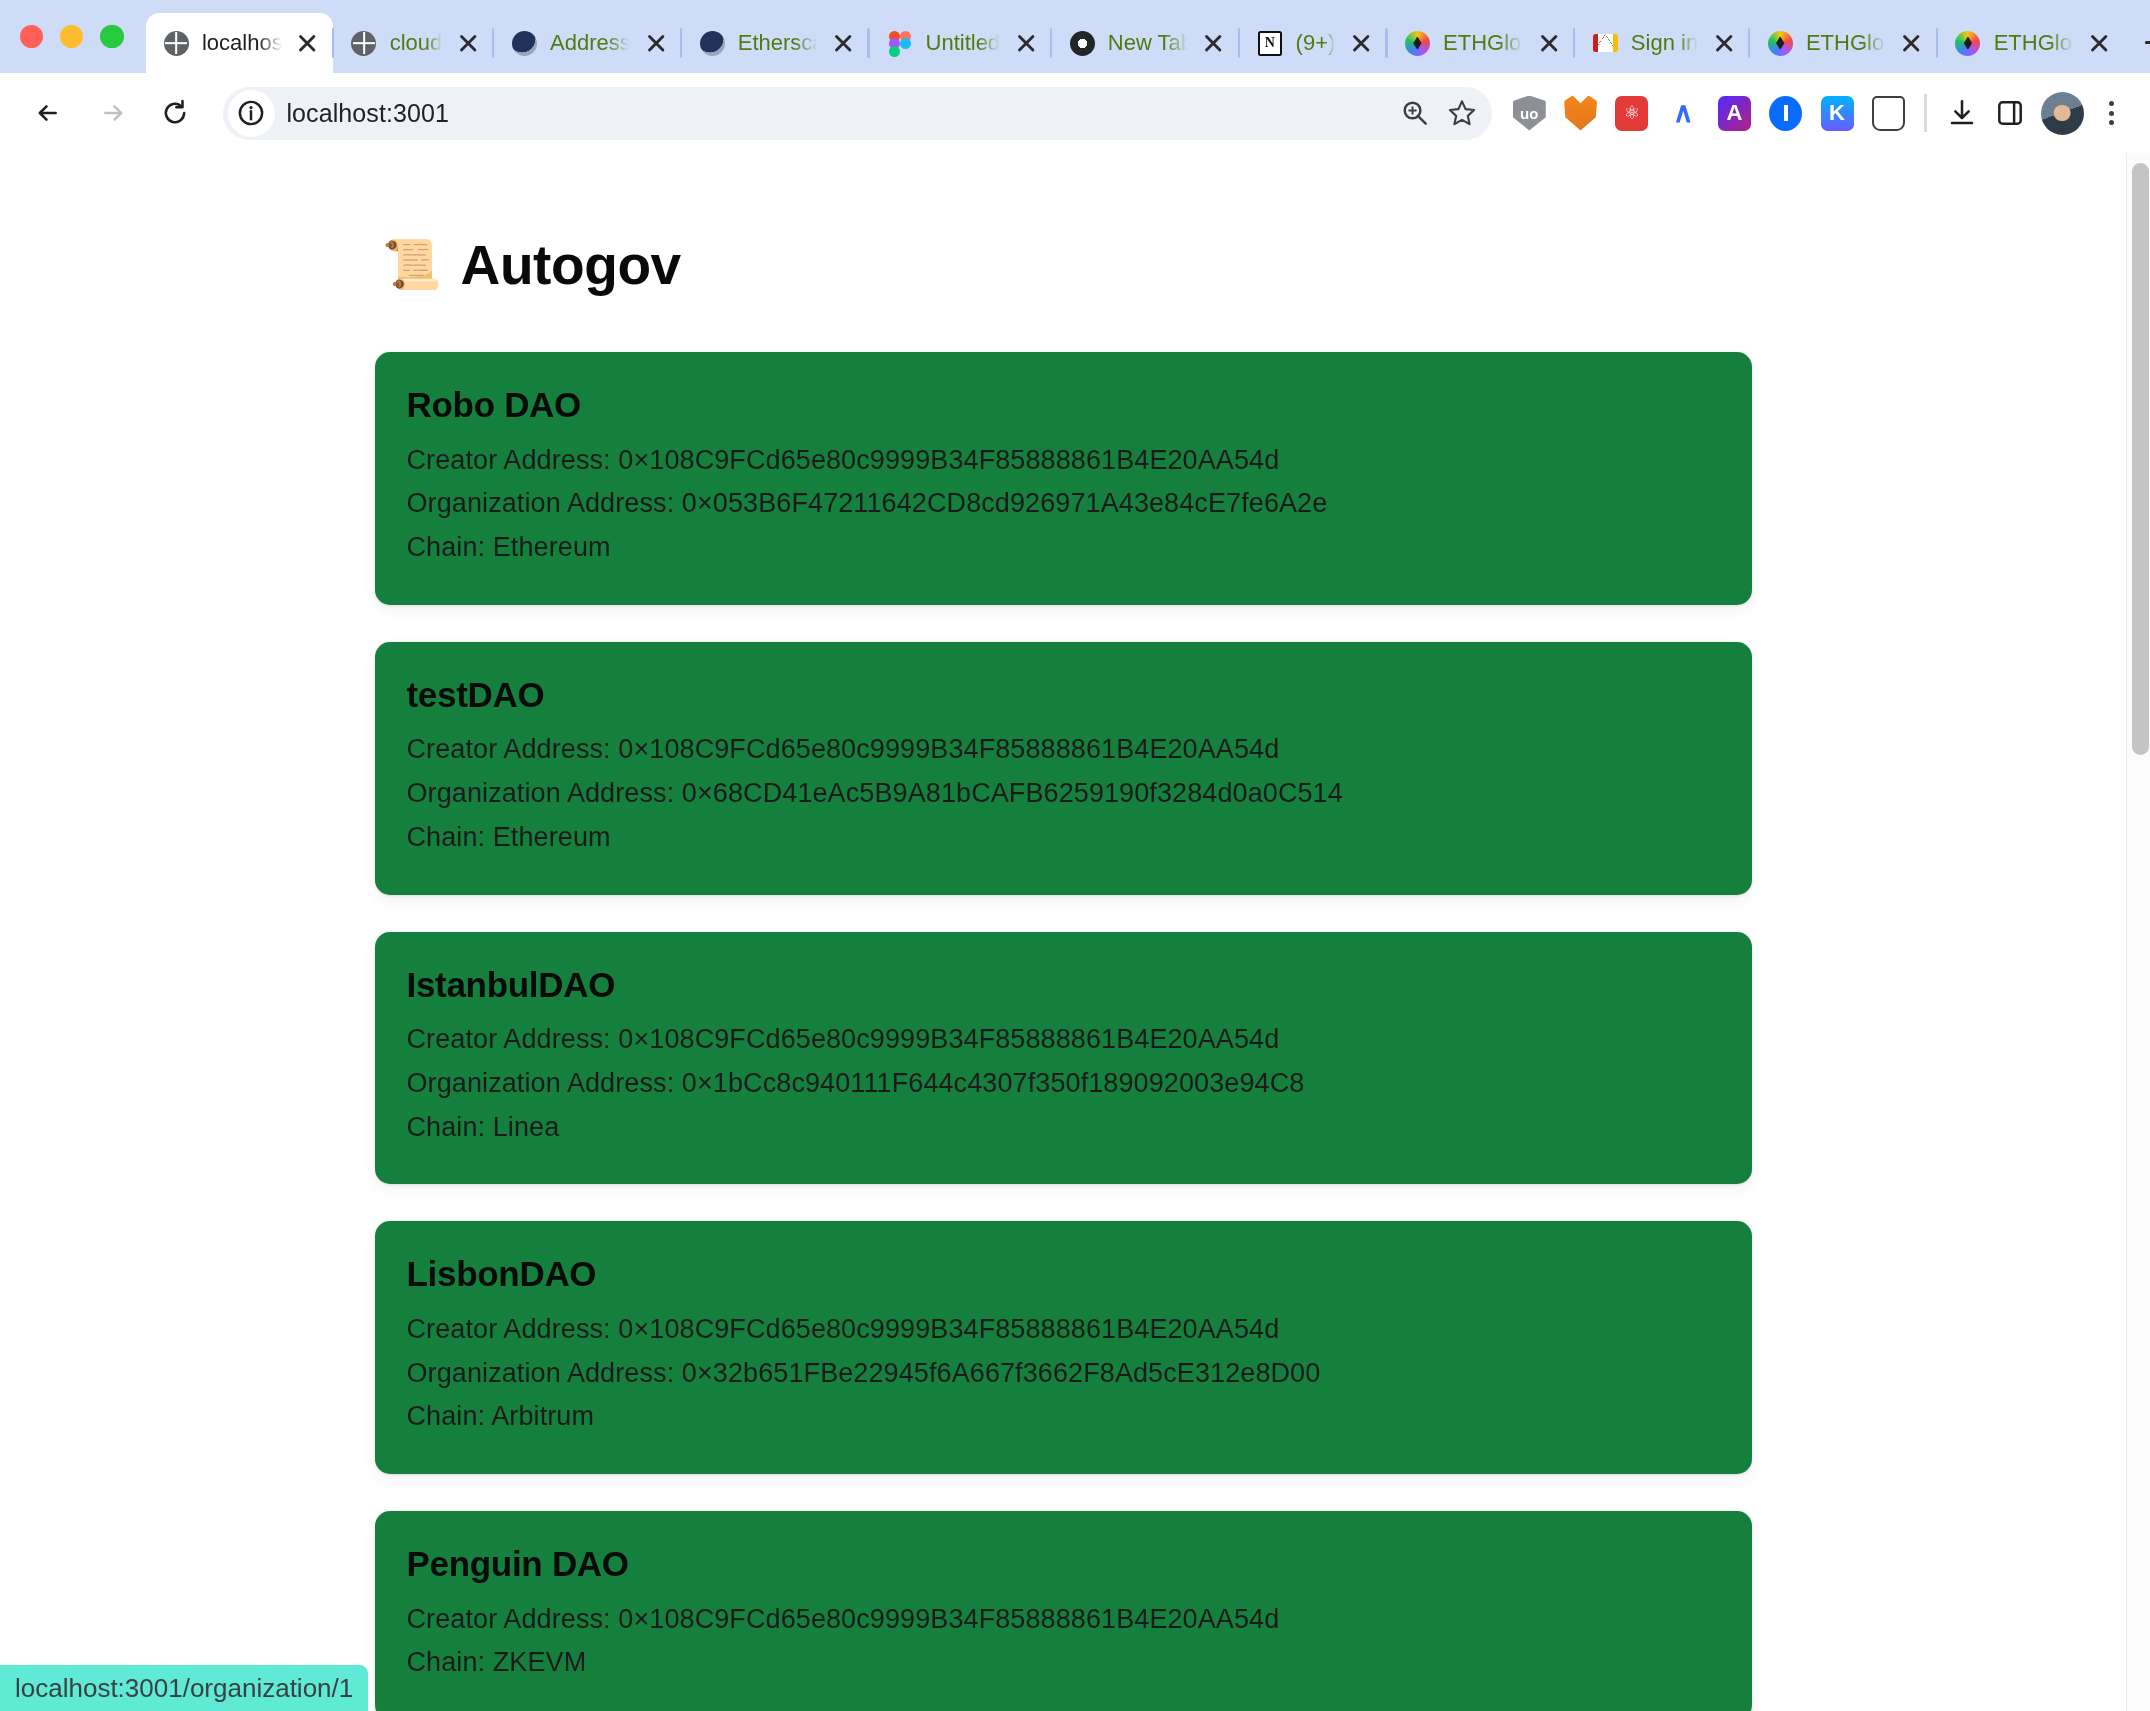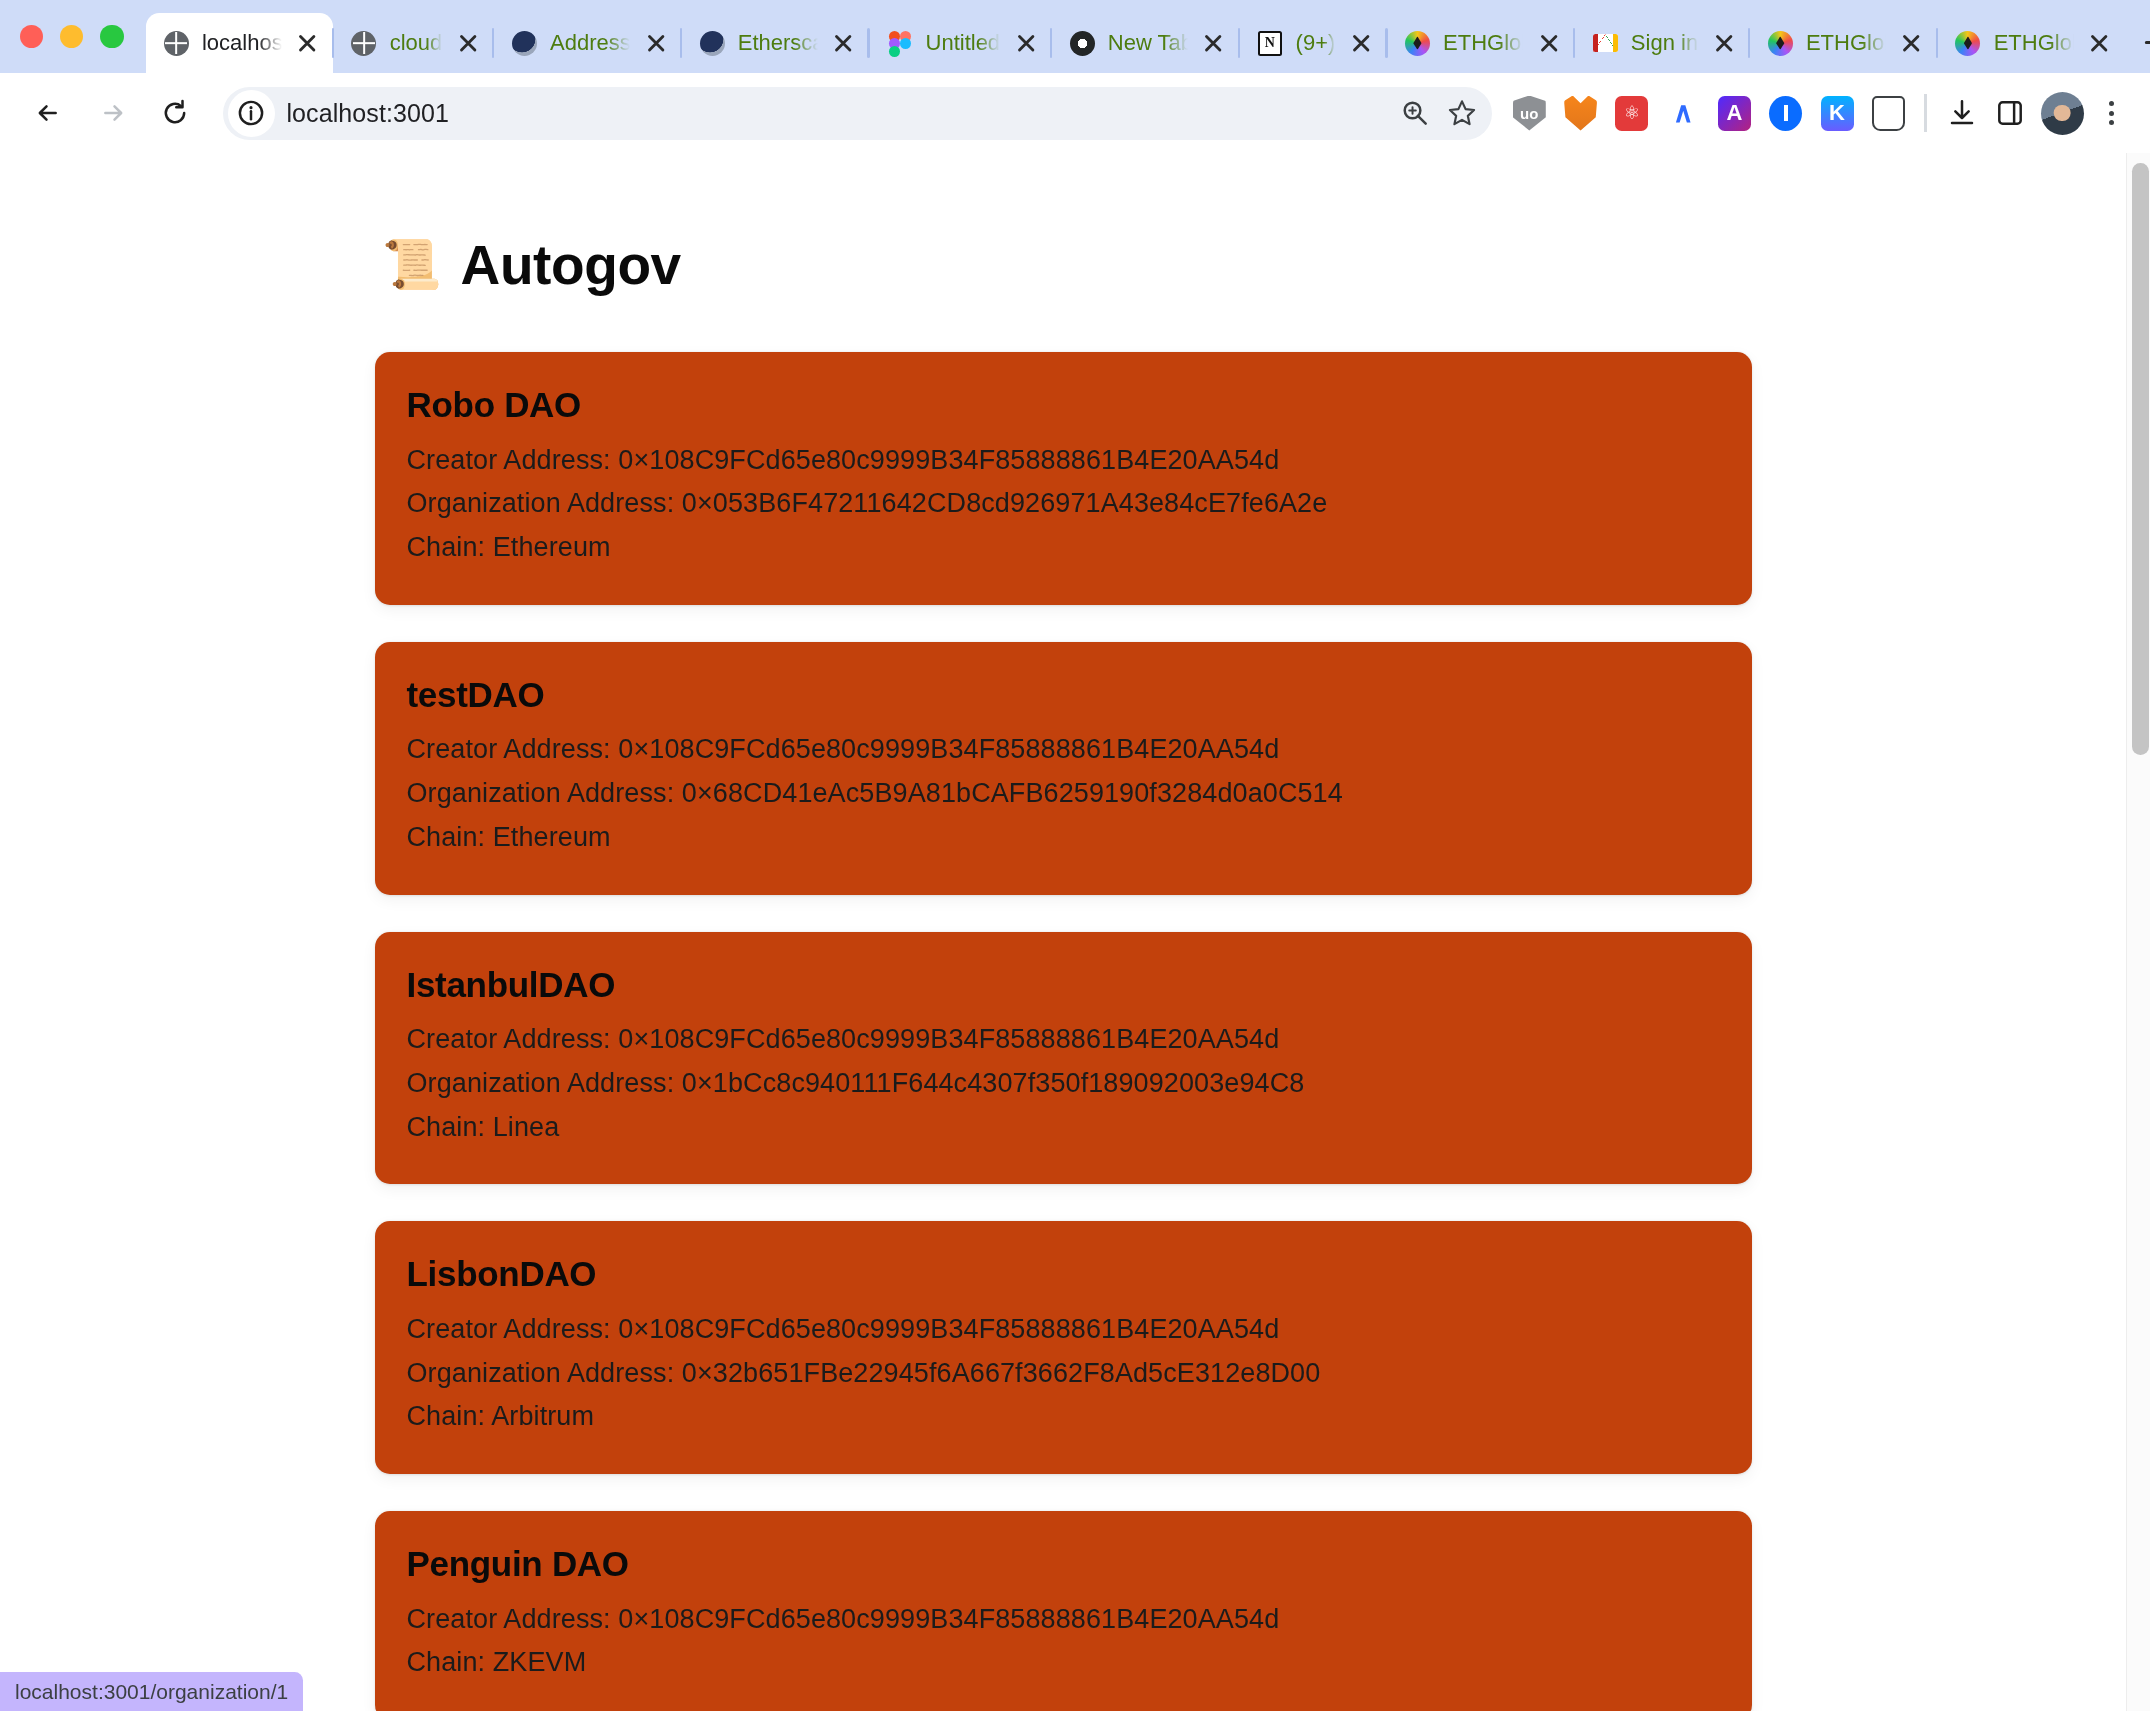--- a/index.html
+++ b/index.html
@@ -259,21 +259,21 @@
     font-weight: 700;
     color: #0a0a0a;
     letter-spacing: -0.4px;
     margin: 0 0 55px 8.3px;
     display: flex; align-items: center; gap: 18.4px;
     font-family: "Liberation Sans", sans-serif;
   }
   #page-title .emoji { font-size: 48px; line-height: 1; }
 
   .org-card {
-    background: #c2410c;
+    background: #15803d;
     border-radius: 15px;
     box-shadow: 0 0.8px 2.5px rgba(0,0,0,0.10), 0 5px 15px rgba(0,0,0,0.055);
     padding: 33px 32px 35px 32px;
     margin-bottom: 37px;
   }
   .org-name {
     font-size: 35px;
     font-weight: 700;
     color: #0a0a0a;
     letter-spacing: -0.3px;
@@ -301,23 +301,23 @@
     left: 5px; width: 16.7px;
     top: 10px; height: 592px;
     background: #c4c4c4;
     border-radius: 8.3px;
   }
 
   
   #status-bubble {
     position: absolute;
     left: 0; bottom: 0;
-    background: #c4b5fd;
+    background: #5eead4;
     color: #3c4043;
-    font-size: 21px;
+    font-size: 26px;
     padding: 7.5px 15px 8.3px 15px;
     border-top-right-radius: 8.3px;
     white-space: nowrap;
     z-index: 20;
   }
 </style>
 </head>
 <body>
 
 <div id="browser">

